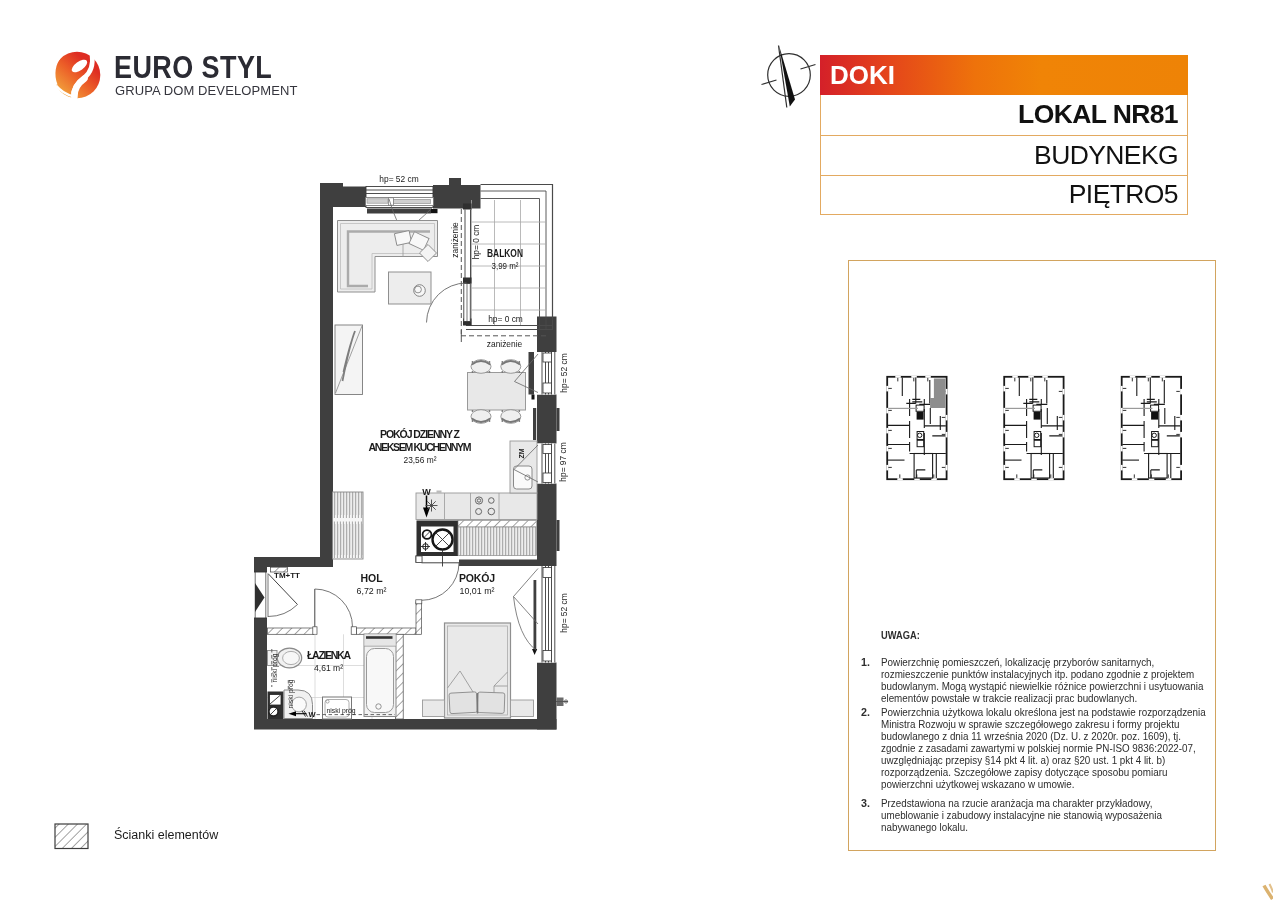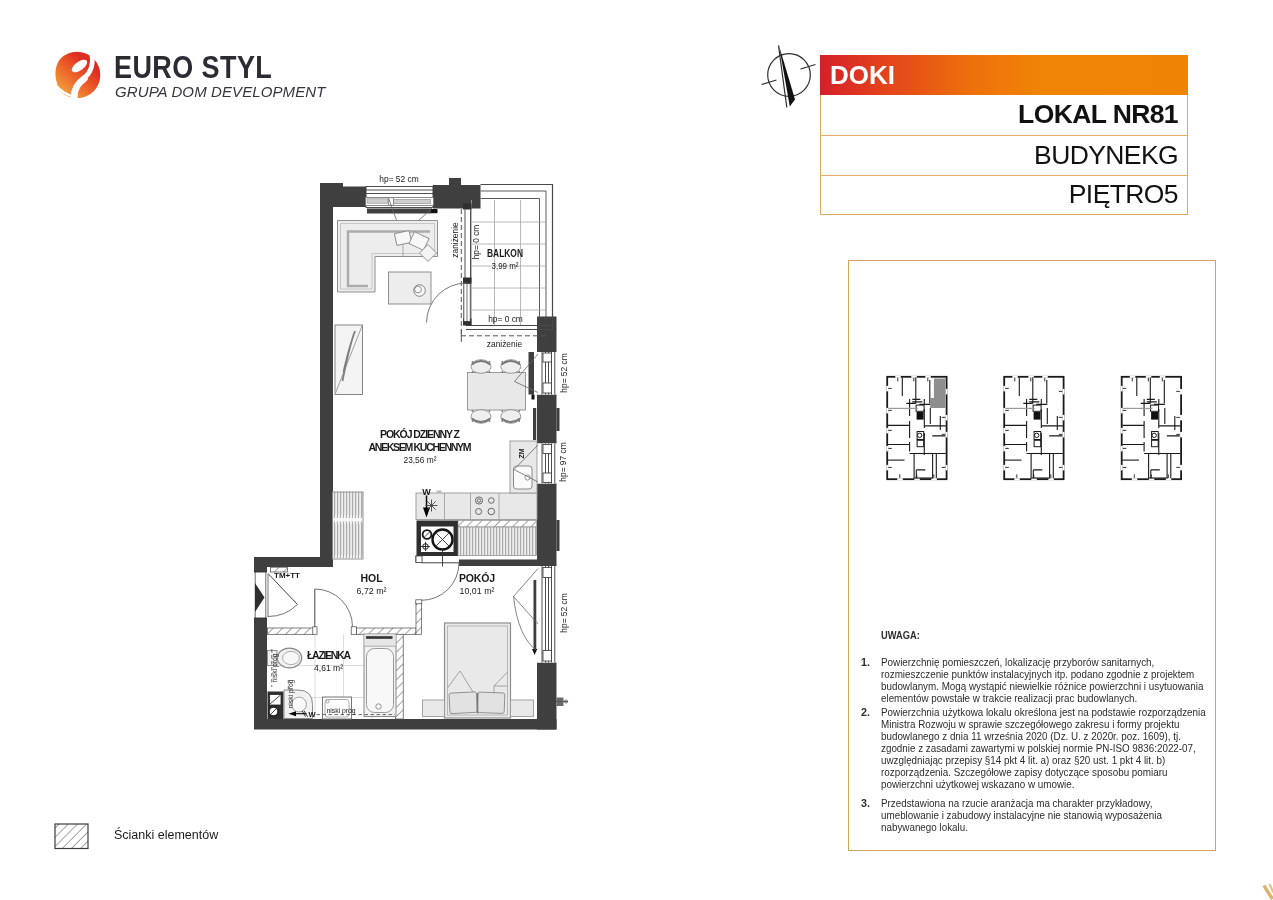--- a/index.html
+++ b/index.html
@@ -12,21 +12,21 @@
   #bigbox{position:absolute;left:848px;top:260px;width:366px;height:589px;border:1px solid #d2a45f;}
   .uw{position:absolute;font-size:10.7px;line-height:12.1px;color:#2d2d2d;white-space:nowrap;transform:scaleX(0.92);transform-origin:left top;}
   .uwn{position:absolute;font-size:10.7px;font-weight:bold;color:#2d2d2d;}
 </style>
 </head>
 <body>
 <div id="page">
 
   <div class="abs" style="left:114px;top:50px;font-size:31px;font-weight:bold;color:#2b2b33;letter-spacing:0.5px;transform:scaleX(0.87);transform-origin:left top;">EURO STYL</div>
 
-  <div class="abs" style="left:115px;top:82.8px;font-size:15px;color:#35353d;letter-spacing:0.1px;font-style:italic;">GRUPA DOM DEVELOPMENT</div>
+  <div class="abs" style="left:115px;top:82.8px;font-size:13px;color:#35353d;letter-spacing:0.1px;">GRUPA DOM DEVELOPMENT</div>
 
   <div id="tbl">
 
     <div id="tblhead">DOKI</div>
 
     <div class="trow" style="height:41px;font-weight:bold;">
         <span>LOKAL NR</span>
         <span>81</span>
       </div>
 

